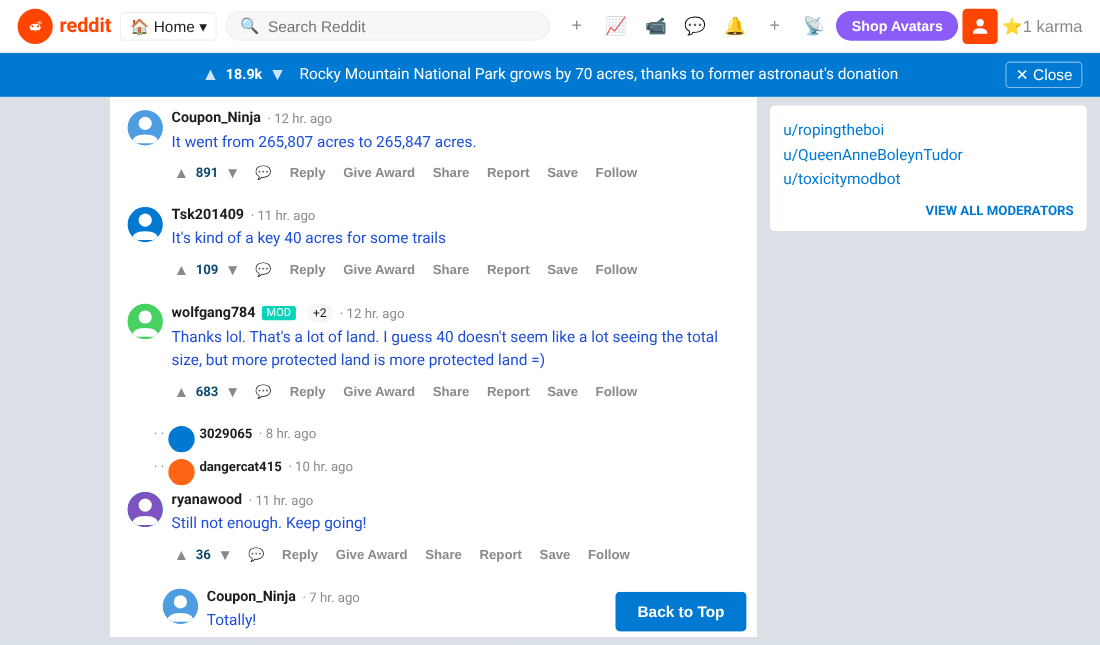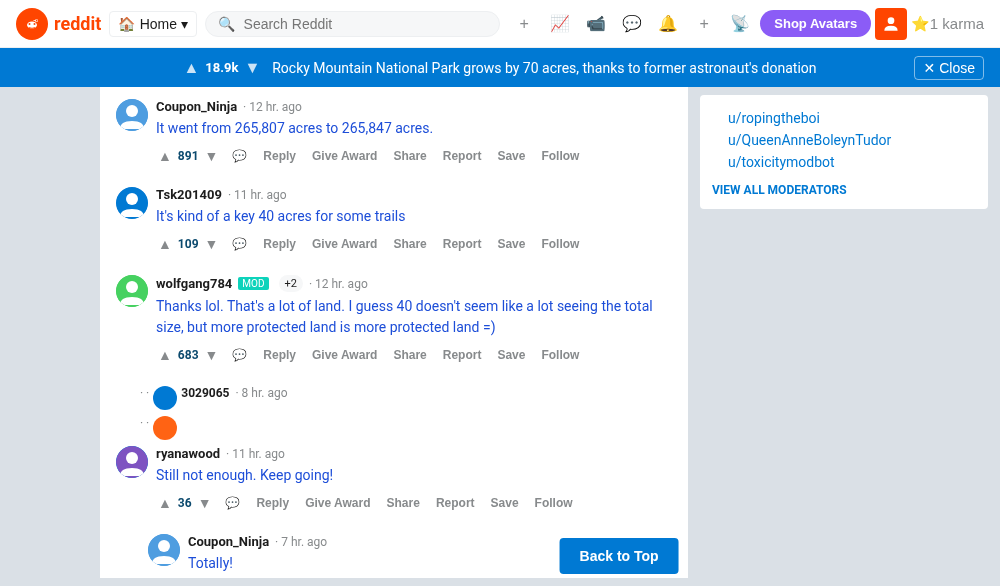--- a/index.html
+++ b/index.html
@@ -206,32 +206,31 @@
       padding: 12px;
       margin-bottom: 12px;
     }
 
     .mod-link {
       display: block;
       color: #0079d3;
       text-decoration: none;
       font-size: 14px;
       padding: 3px 0;
-      margin-left: 16px;
     }
 
     .view-all-mods {
       display: block;
       color: #0079d3;
       text-decoration: none;
       font-size: 12px;
       font-weight: 700;
       text-transform: uppercase;
       margin-top: 10px;
-      text-align: left;
+      text-align: right;
     }
 
     
     .comment {
       display: flex;
       gap: 8px;
       margin-bottom: 12px;
       padding-bottom: 8px;
     }
 
@@ -591,20 +590,26 @@
         <div class="nested-meta">
           <a class="nested-author">3029065</a>
           <span class="nested-time">· 8 hr. ago</span>
         </div>
       </div>
     </div>
 
     <div class="nested-comment">
       <span class="ellipsis">· ·</span>
       <div class="nested-avatar" style="background:#ff6314; width:24px; height:24px; border-radius:50%;"></div>
+      <div class="nested-content">
+        <div class="nested-meta">
+          <a class="nested-author">dangercat415</a>
+          <span class="nested-time">· 10 hr. ago</span>
+        </div>
+      </div>
     </div>
 
     <div class="comment">
       <div class="comment-avatar">
         <svg viewBox="0 0 32 32" width="32" height="32">
             <circle cx="16" cy="16" r="16" fill="#7e53c1"></circle>
             <circle cx="16" cy="12" r="6" fill="white"></circle>
             <path d="M4 30 Q4 22 16 22 Q28 22 28 30" fill="white"></path>
           </svg>
       </div>

